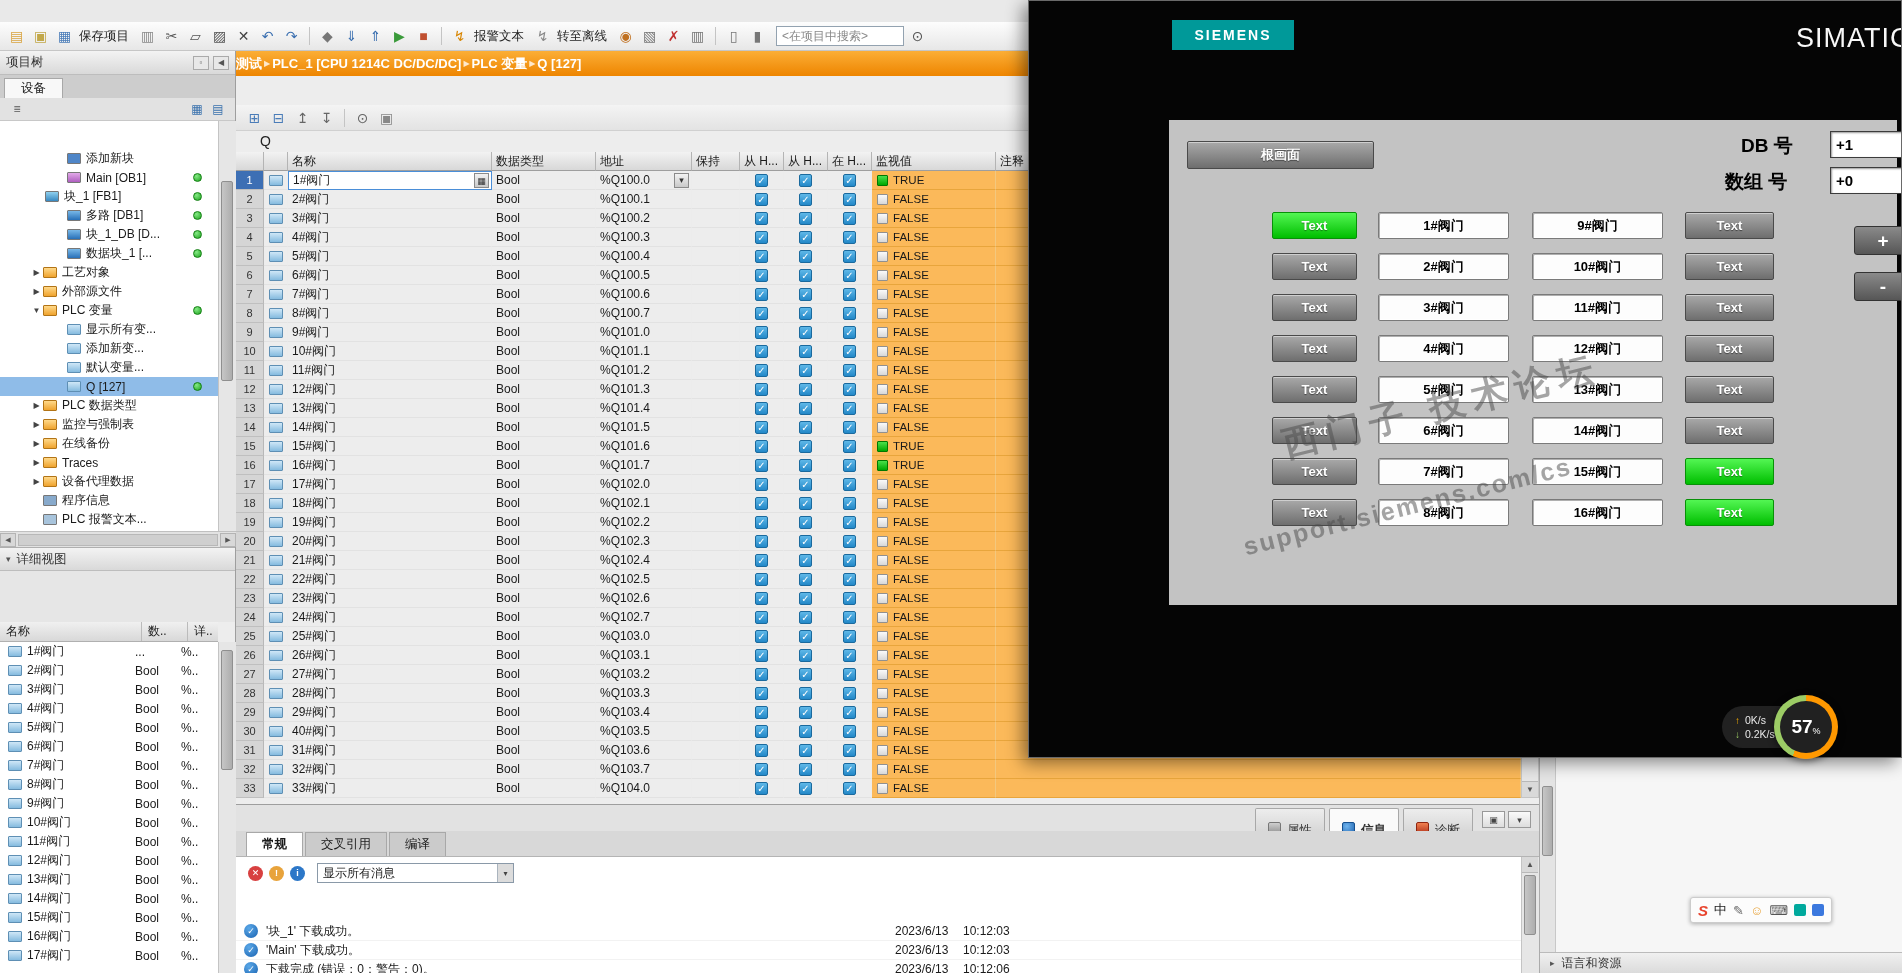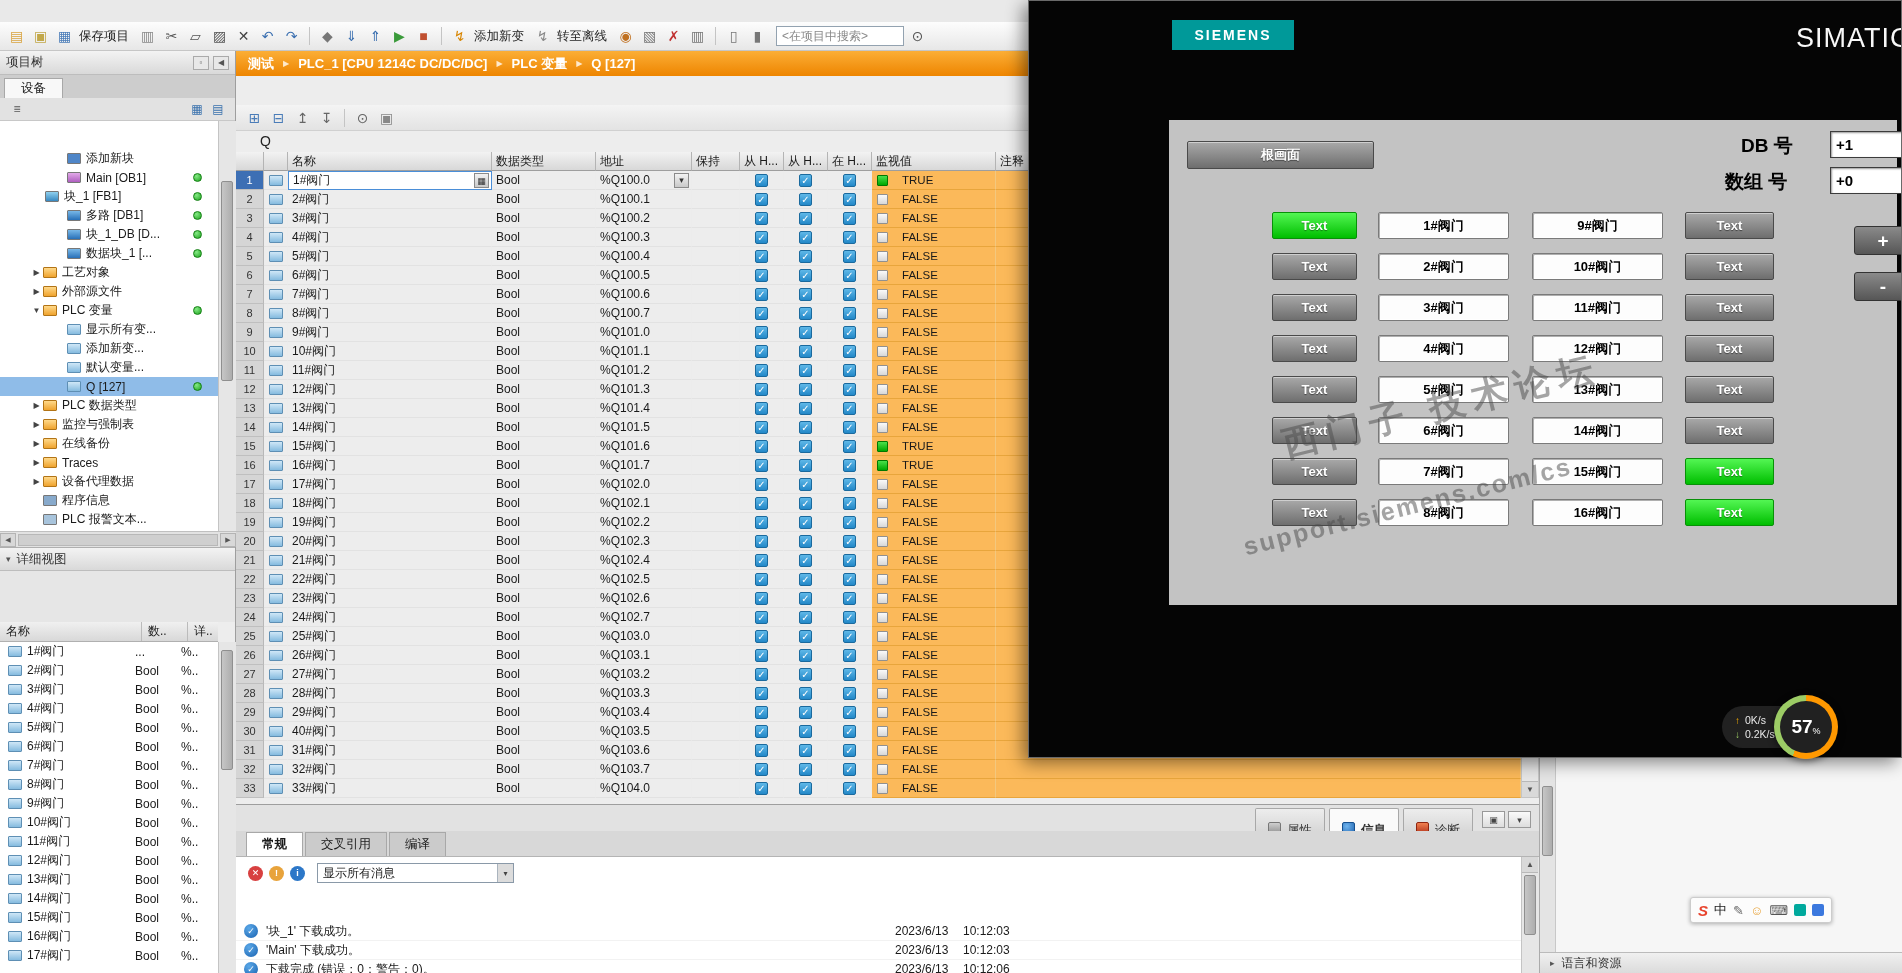--- a/index.html
+++ b/index.html
@@ -53,21 +53,21 @@
 .dvc1{width:142px}.dvc2{width:46px}.dvc3{flex:1;border-right:none}
 .dv-rows{position:absolute;left:0;top:591px;width:218px;height:331px;background:#FFF;overflow:hidden}
 .dv-row{height:19px;display:flex;align-items:center;font-size:12px;padding-left:8px;white-space:nowrap}
 .dv-name{width:108px;overflow:hidden}
 .dv-type{width:46px;overflow:hidden}
 .dv-addr{flex:1;overflow:hidden}
 .dv-vscroll{position:absolute;left:218px;top:591px;width:18px;height:331px;background:#E6E6E6;border-left:1px solid #C4C4C4}
 
 
 .center{position:absolute;left:236px;top:51px;width:1303px;height:753px;background:#EDEDED}
-.breadcrumb{position:absolute;left:0;top:0;width:1303px;height:25px;background:linear-gradient(#FBAE36,#EE8500);display:flex;align-items:center;gap:9px;padding-left:12px;color:#fff;font-weight:bold;font-size:13px}
+.breadcrumb{position:absolute;left:0;top:0;width:1303px;height:25px;background:linear-gradient(#FBAE36,#EE8500);display:flex;align-items:center;gap:2px;color:#fff;font-weight:bold;font-size:13px}
 .bc-sep{font-size:8px;color:#FFE9CB;font-weight:normal}
 .tt-toolbar{position:absolute;left:0;top:54px;width:100%;height:26px;background:linear-gradient(#F4F4F4,#E3E3E3);border-bottom:1px solid #D0D0D0;display:flex;align-items:center;padding-left:8px;gap:3px}
 .tt-title{position:absolute;left:24px;top:82px;font-size:14px;color:#222}
 .tag-header{position:absolute;left:0;top:101px;height:19px;display:flex}
 .th{height:19px;background:linear-gradient(#F2F2F2,#D8D8D8);border-right:1px solid #B4B4B4;border-bottom:1px solid #9E9E9E;font-size:12px;display:flex;align-items:center;padding-left:4px;color:#1a1a1a;overflow:hidden;white-space:nowrap}
 .th-num{width:28px}.th-ico{width:24px}.th-name{width:204px}.th-type{width:104px}.th-addr{width:96px}.th-keep{width:48px}.th-cb{width:44px}.th-mon{width:124px}.th-com{width:525px}.th-corner{width:18px;border-right:none}
 .tag-body{position:absolute;left:0;top:120px;width:1285px}
 .trow{height:19px;display:flex}
 .tc{display:flex;align-items:center;font-size:12px;border-right:1px solid #ECECEC;border-bottom:1px solid #E2E2E2;overflow:hidden;white-space:nowrap}
 .tc-num{width:28px;background:#D5D5D5;border-right:1px solid #B8B8B8;border-bottom:1px solid #BFBFBF;justify-content:center;font-size:11px;color:#333}
@@ -75,21 +75,21 @@
 .tc-ico{width:24px;justify-content:center}
 .tc-ico .tico{margin-right:0}
 .tc-name{width:204px;padding-left:4px}
 .tc-name.editing{background:#fff;border:1px solid #4A8ED8;justify-content:space-between;padding-right:2px}
 .cellbtn{width:15px;height:15px;background:linear-gradient(#F2F2F2,#C9C9C9);border:1px solid #8A8A8A;font-size:9px;display:flex;align-items:center;justify-content:center;color:#333;flex:none;margin-left:3px}
 .tc-type{width:104px;padding-left:4px}
 .tc-addr{width:96px;padding-left:4px;justify-content:space-between;padding-right:2px}
 .tc-keep{width:48px}
 .tc-cb{width:44px;justify-content:center}
 .cbx{width:13px;height:13px;background:linear-gradient(#5FB8E8,#2388C8);border:1px solid #1A6A9E;border-radius:2px;color:#fff;font-size:10px;line-height:11px;text-align:center;font-weight:bold}
-.tc-mon{width:124px;background:#FBB95A;border-right:1px solid #F3C87E;border-bottom:1px solid #E8A53C;gap:14px;padding-left:5px;font-size:11.5px}
+.tc-mon{width:124px;background:#FBB95A;border-right:1px solid #F3C87E;border-bottom:1px solid #E8A53C;gap:5px;padding-left:5px;font-size:11.5px}
 .msq{width:11px;height:11px;border-radius:1px;flex:none}
 .msq.on{background:linear-gradient(#4AE04A,#00A800);border:1px solid #007800}
 .msq.off{background:linear-gradient(#FAFAFA,#D8D8D8);border:1px solid #909090}
 .tc-com{width:525px;background:#FBB95A;border-right:1px solid #F3C87E;border-bottom:1px solid #E8A53C}
 .tag-vscroll{position:absolute;left:1285px;top:101px;width:18px;height:646px;background:#E6E6E6;border:1px solid #C4C4C4}
 .varrow{position:absolute;left:0;width:16px;height:16px;text-align:center;font-size:8px;color:#555;background:#D9D9D9;border-bottom:1px solid #B8B8B8;line-height:16px}
 .varrow.bottom{bottom:0;border-bottom:none;border-top:1px solid #B8B8B8}
 
 
 .inspector{position:absolute;left:236px;top:804px;width:1303px;height:169px;background:#E2E2E2;border-top:1px solid #9E9E9E}
@@ -186,21 +186,21 @@
       <span class="tbico" style="color: rgb(58, 111, 176);">↶</span>
       <span class="tbico" style="color: rgb(58, 111, 176);">↷</span>
       <span class="tbsep"></span>
       <span class="tbico" style="color: rgb(119, 119, 119);">◆</span>
       <span class="tbico" style="color: rgb(58, 111, 176);">⇓</span>
       <span class="tbico" style="color: rgb(58, 111, 176);">⇑</span>
       <span class="tbico" style="color: rgb(58, 154, 58);">▶</span>
       <span class="tbico" style="color: rgb(192, 80, 48);">■</span>
       <span class="tbsep"></span>
       <span class="tbico" style="color: rgb(216, 133, 0);">↯</span>
-      <span class="tbtxt">添加新变</span>
+      <span class="tbtxt">报警文本</span>
       <span class="tbico" style="color: rgb(136, 136, 136);">↯</span>
       <span class="tbtxt">转至离线</span>
       <span class="tbico" style="color: rgb(192, 112, 32);">◉</span>
       <span class="tbico" style="color: rgb(119, 119, 119);">▧</span>
       <span class="tbico" style="color: rgb(192, 48, 48);">✗</span>
       <span class="tbico" style="color: rgb(119, 119, 119);">▥</span>
       <span class="tbsep"></span>
       <span class="tbico" style="color: rgb(119, 119, 119);">▯</span>
       <span class="tbico" style="color: rgb(119, 119, 119);">▮</span>
       <span class="tbsearch">&lt;在项目中搜索&gt;</span>

